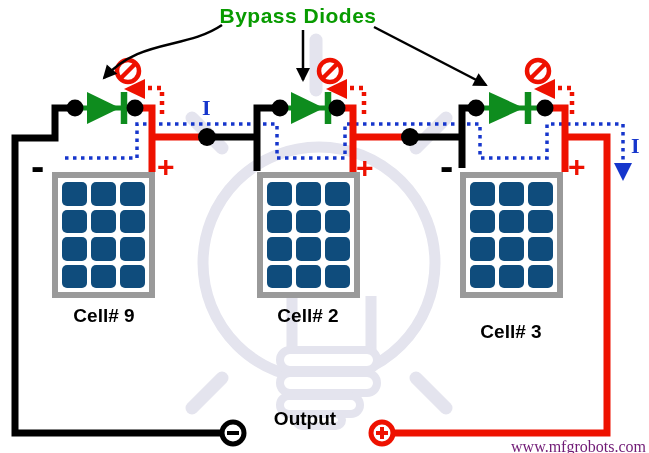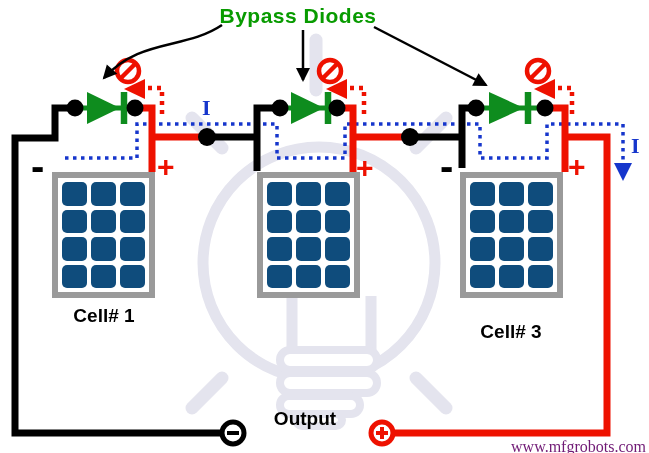--- a/index.html
+++ b/index.html
@@ -209,19 +209,20 @@
         <div class="sq"></div>
         <div class="sq"></div>
         <div class="sq"></div>
         <div class="sq"></div>
         <div class="sq"></div>
         <div class="sq"></div>
         <div class="sq"></div>
       </div>
   </div>
 
-  <div class="abs cell-label" style="left:34px;">Cell# 1</div>
+  <div class="abs cell-label" style="left:34px;">Cell# 9</div>
+  <div class="abs cell-label" style="left:238px;">Cell# 2</div>
   <div class="abs cell-label" style="left:441px;margin-top:16px;">Cell# 3</div>
 
   <div class="abs output-label">Output</div>
 
   <div class="abs watermark">www.mfgrobots.com</div>
 </div>
 
 </body></html>

